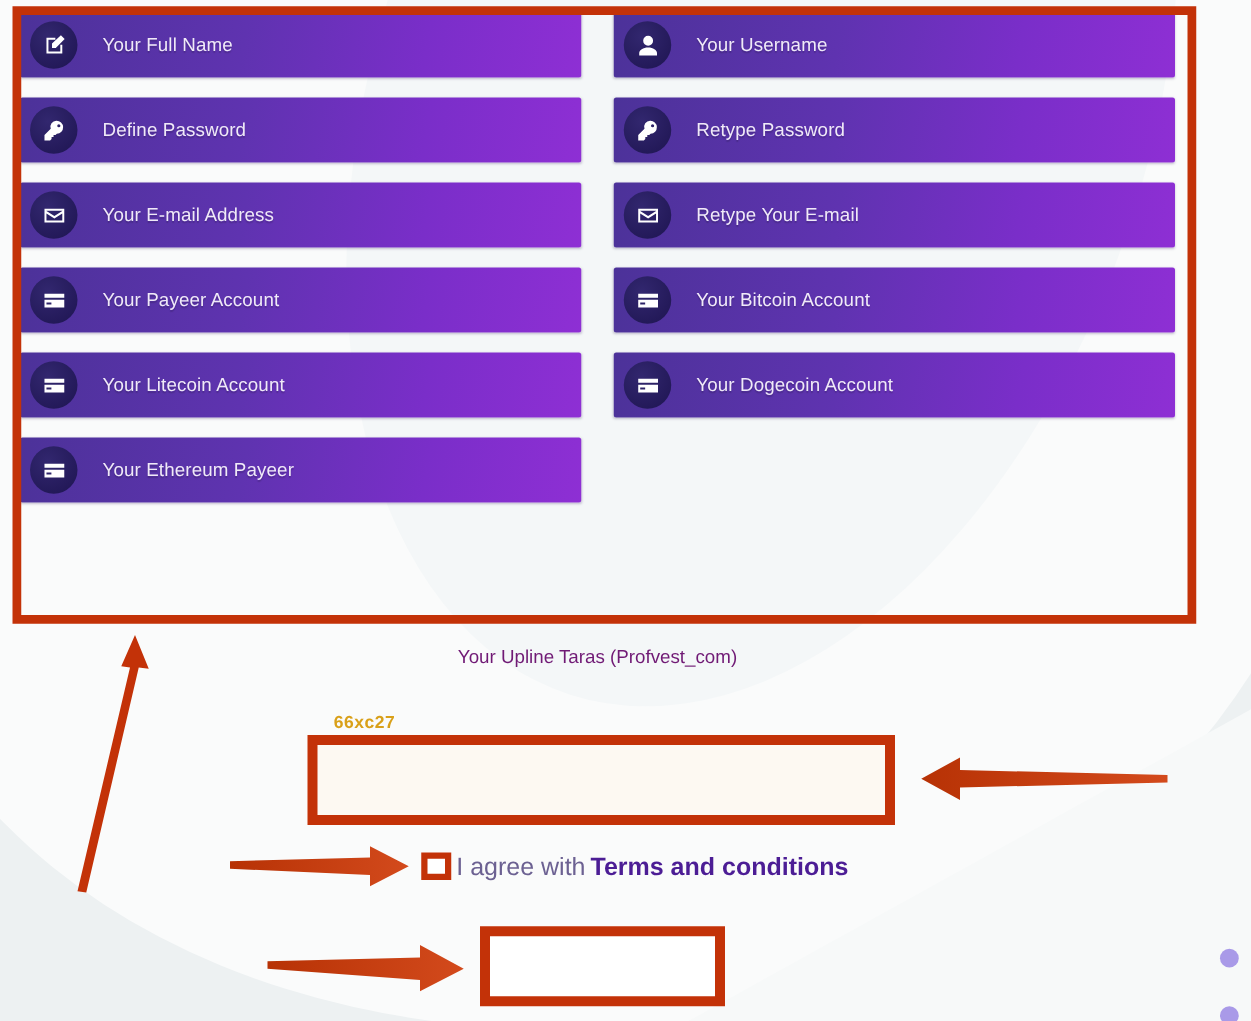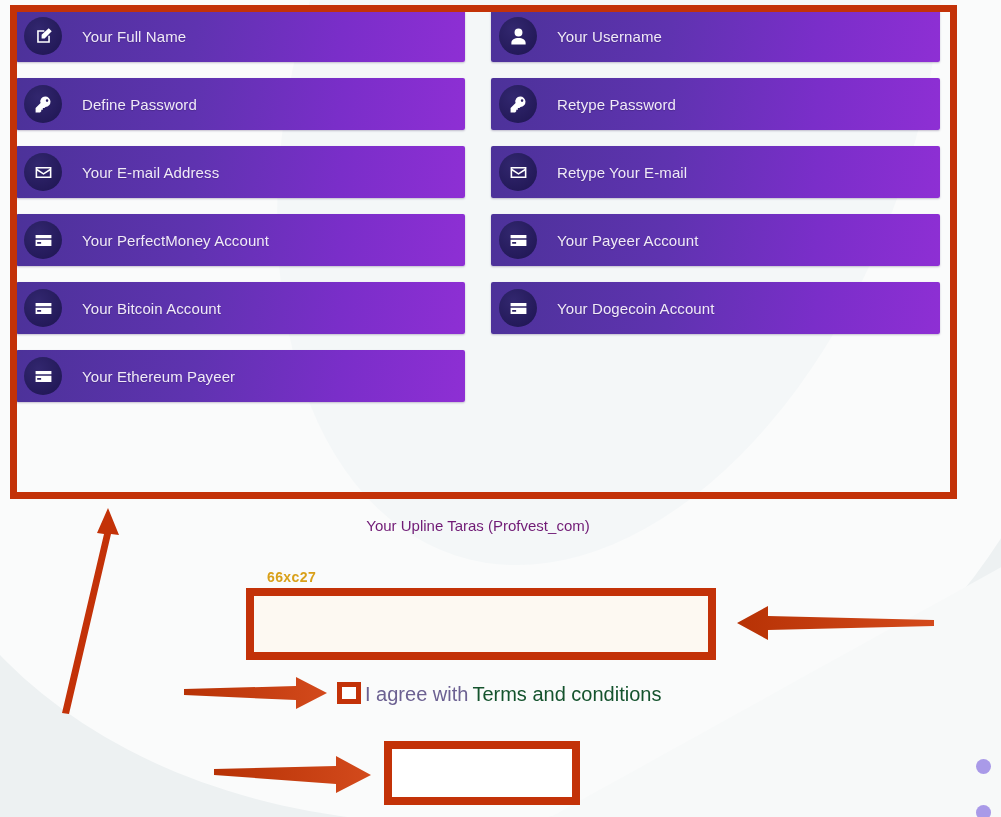--- a/index.html
+++ b/index.html
@@ -160,21 +160,21 @@
   .terms-row {
     position: absolute;
     left: 365px;
     top: 683px;
     display: flex;
     align-items: center;
     font-size: 20px;
     color: #6c6192;
     white-space: nowrap;
   }
-  .terms-row .strong { color: #14532d; font-weight: normal; margin-left: 4px; }
+  .terms-row .strong { color: #4c1d95; font-weight: bold; margin-left: 4px; }
 
   
   .register-btn {
     position: absolute;
     left: 399px;
     top: 753px;
     width: 158px;
     height: 41px;
     border: none;
     border-radius: 6px;
@@ -258,37 +258,37 @@
             </svg>
           </span>
           <span class="ph">Retype Your E-mail</span>
         </div>
         <div class="field">
           <span class="ico">
             <svg viewBox="0 0 24 24">
               <path d="M2 5h20v4H2V5zm0 6h20v8H2v-8zm2 3v2h5v-2H4z"></path>
             </svg>
           </span>
-          <span class="ph">Your PerfectMoney Account</span>
-        </div>
-        <div class="field">
-          <span class="ico">
-            <svg viewBox="0 0 24 24">
-              <path d="M2 5h20v4H2V5zm0 6h20v8H2v-8zm2 3v2h5v-2H4z"></path>
-            </svg>
-          </span>
           <span class="ph">Your Payeer Account</span>
         </div>
         <div class="field">
           <span class="ico">
             <svg viewBox="0 0 24 24">
               <path d="M2 5h20v4H2V5zm0 6h20v8H2v-8zm2 3v2h5v-2H4z"></path>
             </svg>
           </span>
           <span class="ph">Your Bitcoin Account</span>
+        </div>
+        <div class="field">
+          <span class="ico">
+            <svg viewBox="0 0 24 24">
+              <path d="M2 5h20v4H2V5zm0 6h20v8H2v-8zm2 3v2h5v-2H4z"></path>
+            </svg>
+          </span>
+          <span class="ph">Your Litecoin Account</span>
         </div>
         <div class="field">
           <span class="ico">
             <svg viewBox="0 0 24 24">
               <path d="M2 5h20v4H2V5zm0 6h20v8H2v-8zm2 3v2h5v-2H4z"></path>
             </svg>
           </span>
           <span class="ph">Your Dogecoin Account</span>
         </div>
         <div class="field">

